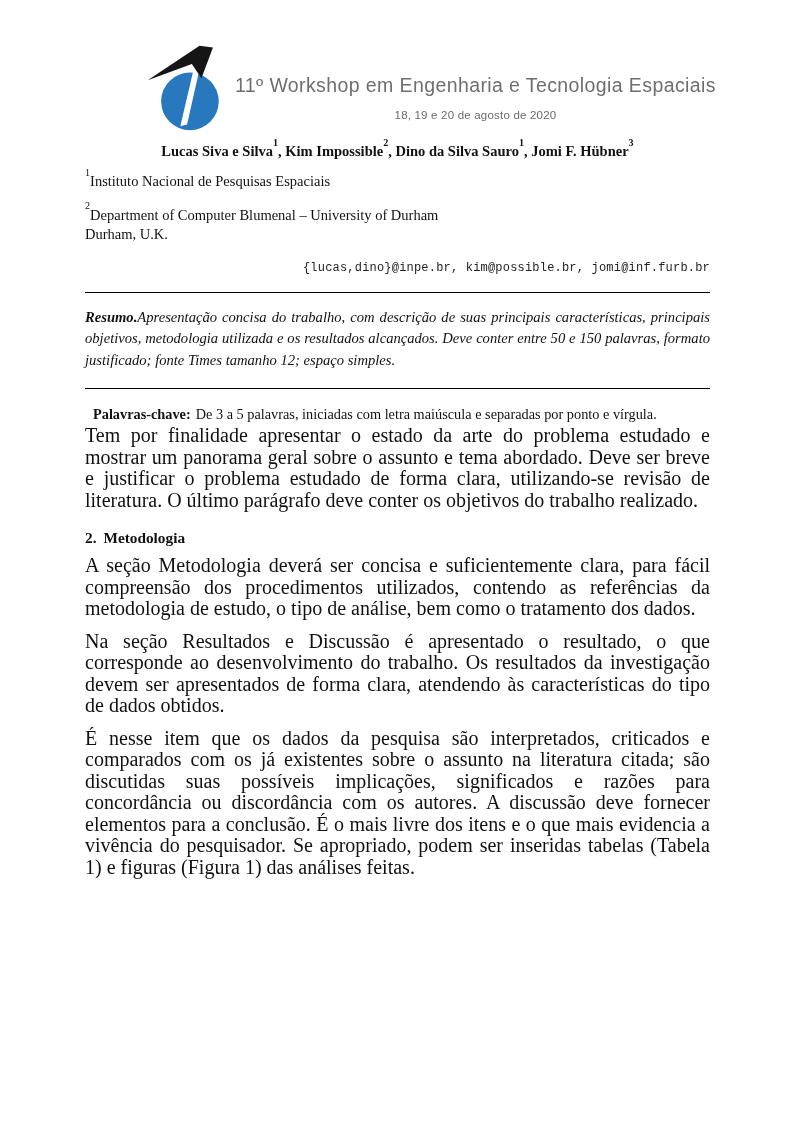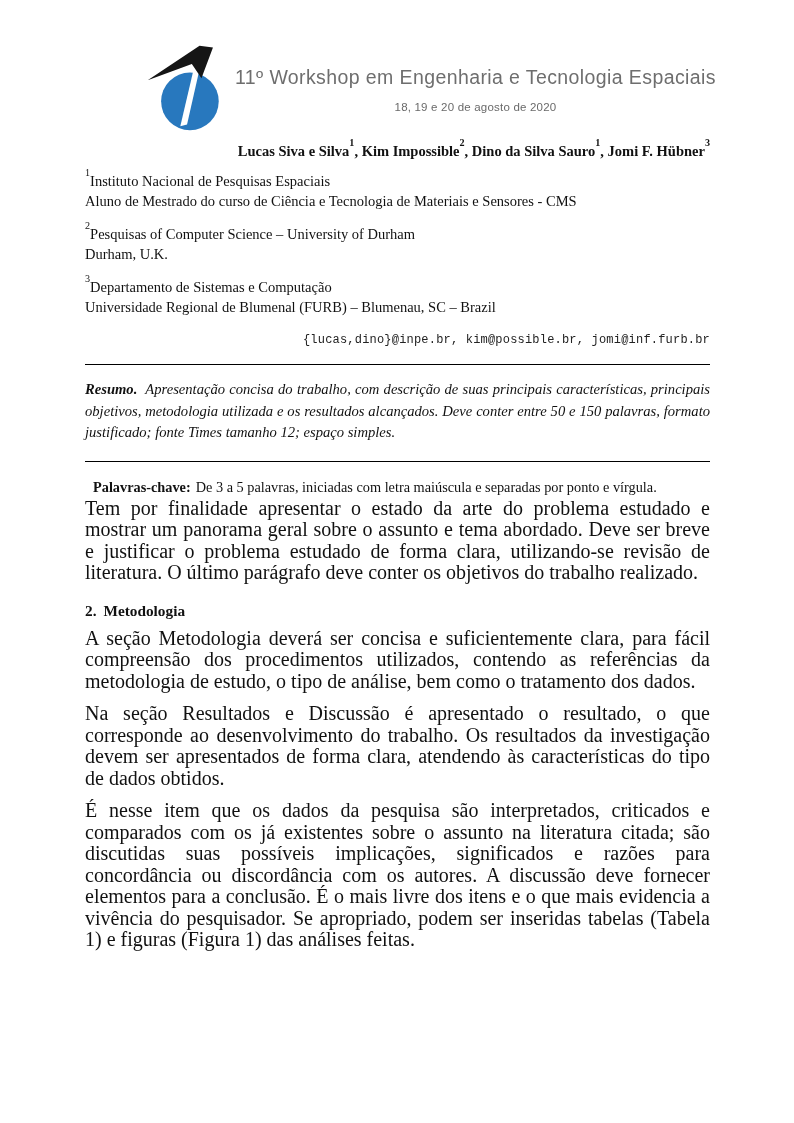--- a/index.html
+++ b/index.html
@@ -12,21 +12,21 @@
     box-sizing: border-box;
     padding: 36px 84px 0 85px;
     overflow: hidden;
     font-family: "Liberation Serif", "DejaVu Serif", serif;
     color: #111111;
   }
 
   
   .conf-header { position: relative; height: 98px; }
   .logo-box { position: absolute; left: 55px; top: 2px; width: 96px; height: 96px; }
-  .conf-text { position: absolute; left: 150px; top: 30px; text-align: center; }
+  .conf-text { position: absolute; left: 150px; top: 38px; text-align: center; }
   .conf-title {
     font-family: "Liberation Sans", "DejaVu Sans", sans-serif;
     font-weight: 300;
     font-size: 19.5px;
     letter-spacing: 0.4px;
     color: #6e6e6e;
     white-space: nowrap;
   }
   .conf-dates {
     font-family: "Liberation Sans", "DejaVu Sans", sans-serif;
@@ -39,21 +39,21 @@
   
   .paper-title {
     margin: 20px 0 0 0;
     font-size: 19px;
     font-weight: bold;
     line-height: 25px;
     text-align: right;
   }
   .authors-line {
     margin-top: 9px;
-    text-align: right;
+    text-align: center;
     font-weight: bold;
     font-size: 14.5px;
   }
   sup.aff-sup {
     font-size: 70%;
     font-weight: normal;
     position: relative;
     top: -0.45em;
     line-height: 0;
   }
@@ -73,21 +73,21 @@
 
   
   .rule { border: none; border-top: 1.7px solid #000000; margin: 17px 0 0 0; }
   .abstract {
     margin-top: 14px;
     font-style: italic;
     font-size: 14.6px;
     line-height: 21.5px;
     text-align: justify;
   }
-  .abstract .lead { font-weight: bold; margin-right: 8px; }
+  .abstract .lead { font-weight: bold; }
   .keywords {
     margin-top: 15px;
     font-size: 14.3px;
     line-height: 21px;
     text-align: justify;
   }
   .keywords .lead { font-weight: bold; margin-right: 5px; margin-left: 8px; }
 
   
   .section-heading {
@@ -120,29 +120,24 @@
       <div class="conf-title">11º Workshop em Engenharia e Tecnologia Espaciais</div>
       <div class="conf-dates">18, 19 e 20 de agosto de 2020</div>
     </div>
   </div>
 
 
   <div class="authors-line"><span>Lucas Siva e Silva</span><sup class="aff-sup">1</sup><span>, </span><span>Kim Impossible</span><sup class="aff-sup">2</sup><span>, </span><span>Dino da Silva Sauro</span><sup class="aff-sup">1</sup><span>, </span><span>Jomi F. Hübner</span><sup class="aff-sup">3</sup></div>
 
   <div class="affil-block first">
     <div><sup class="aff-sup">1</sup><span>Instituto Nacional de Pesquisas Espaciais</span></div>
-    <div>Aluno de Mestrado do curso de Ciência e Tecnologia de Materiais e Sensores - CMS</div>
   </div>
   <div class="affil-block">
-    <div><sup class="aff-sup">2</sup><span>Pesquisas of Computer Science – University of Durham</span></div>
+    <div><sup class="aff-sup">2</sup><span>Department of Computer Blumenal – University of Durham</span></div>
     <div>Durham, U.K.</div>
-  </div>
-  <div class="affil-block">
-    <div><sup class="aff-sup">3</sup><span>Departamento de Sistemas e Computação</span></div>
-    <div>Universidade Regional de Blumenal (FURB) – Blumenau, SC – Brazil</div>
   </div>
 
   <div class="emails-line">{lucas,dino}@inpe.br, kim@possible.br, jomi@inf.furb.br</div>
 
   <hr class="rule">
   <div class="abstract"><span class="lead">Resumo.</span><span>Apresentação concisa do trabalho, com descrição de suas principais características, principais objetivos, metodologia utilizada e os resultados alcançados. Deve conter entre 50 e 150 palavras, formato justificado; fonte Times tamanho 12; espaço simples.</span></div>
   <hr class="rule">
 
   <div class="keywords"><span class="lead">Palavras-chave:</span><span>De 3 a 5 palavras, iniciadas com letra maiúscula e separadas por ponto e vírgula.</span></div>
 

